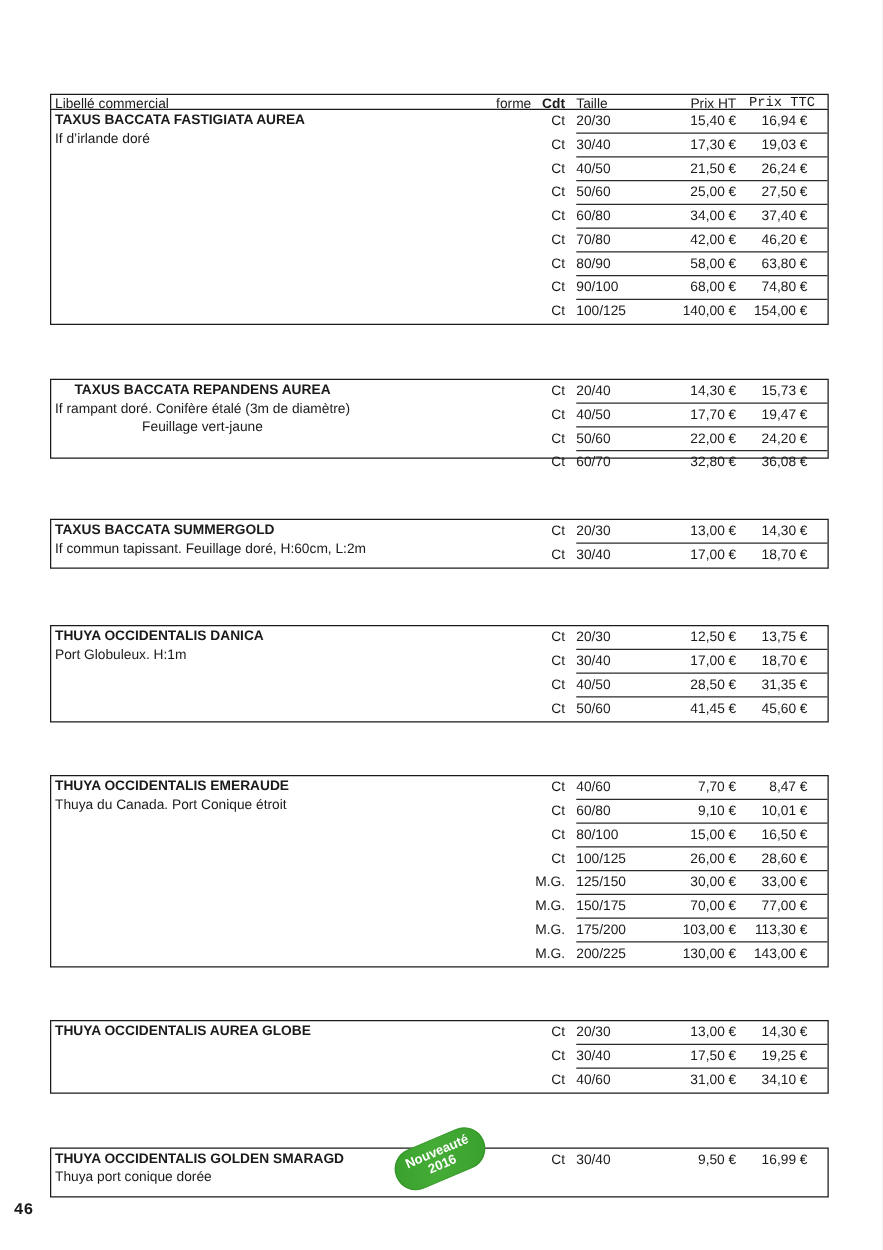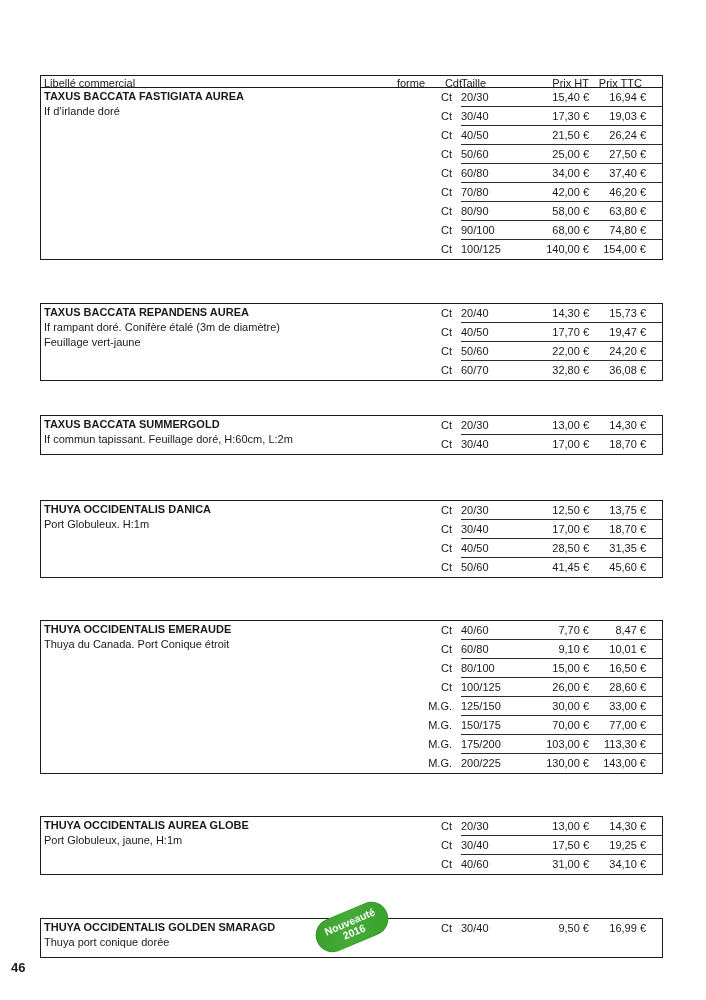--- a/index.html
+++ b/index.html
@@ -9,24 +9,24 @@
     margin:0 auto;
   }
   
   .header-row{
     position:absolute;left:40px;top:45px;width:623px;height:17px;
     border:1px solid #1b1b1b;box-sizing:border-box;font-size:11px;line-height:15px;margin-top:30px;
   }
   .header-row span{position:absolute;top:0;white-space:nowrap;}
   .h-lib{left:3px;}
   .h-forme{right:237px;}
-  .h-cdt{right:200px;}
+  .h-cdt{right:210px;font-weight:bold;}
   .h-taille{left:420px;}
   .h-ht{right:73px;}
-  .h-ttc{right:20px;}
+  .h-ttc{right:10px;font-family:Liberation Mono, monospace;}
   
   .block{
     position:absolute;left:40px;width:623px;
     border:1px solid #1b1b1b;box-sizing:border-box;background:#fff;
   }
   .info{position:absolute;left:3px;top:1px;font-size:11px;line-height:15px;max-width:370px;}
   .info .name{font-weight:bold;white-space:nowrap;}
   .info .desc{white-space:nowrap;}
   .rows{position:absolute;left:0;top:0;right:0;}
   .row{position:relative;height:19px;font-size:11px;line-height:19px;}
@@ -41,21 +41,21 @@
   .c-ttc{right:16px;}
   
   .badge{
     position:absolute;left:314px;top:910px;width:76px;height:34px;
     border-radius:17px;transform:rotate(-23deg);
     display:flex;flex-direction:column;align-items:center;justify-content:center;
     color:#ffffff;font-weight:bold;font-size:10.5px;line-height:11px;
     box-shadow:0 0 0 1px rgba(0,0,0,0.08) inset;
   }
   
-  .pagenum{position:absolute;left:11px;top:960px;font-size:13px;font-weight:bold;}
+  .pagenum{position:absolute;left:11px;top:960px;font-size:13px;font-weight:bold;font-family:Liberation Mono, monospace;}
 </style>
 </head>
 <body>
 
 <div class="page">
 
   <div class="header-row">
     <span class="h-lib">Libellé commercial</span>
     <span class="h-forme">forme</span>
     <span class="h-cdt">Cdt</span>
@@ -120,21 +120,21 @@
             <span class="c-ttc">74,80 €</span>
           </div>
           <div class="row last">
             <span class="c-cdt">Ct</span>
             <span class="c-taille">100/125</span>
             <span class="c-ht">140,00 €</span>
             <span class="c-ttc">154,00 €</span>
           </div>
         </div>
       </div>
-      <div class="block" style="top: 303px; height: 78px;">
+      <div class="block" style="top: 303px; height: 64px; text-align: center;">
         <div class="info">
           <div class="name">TAXUS BACCATA REPANDENS AUREA</div>
           <div class="desc">If rampant doré. Conifère étalé (3m de diamètre)</div>
           <div class="desc">Feuillage vert-jaune</div>
         </div>
         <div class="rows">
           <div class="row">
             <span class="c-cdt">Ct</span>
             <span class="c-taille">20/40</span>
             <span class="c-ht">14,30 €</span>
@@ -264,21 +264,20 @@
             <span class="c-cdt">M.G.</span>
             <span class="c-taille">200/225</span>
             <span class="c-ht">130,00 €</span>
             <span class="c-ttc">143,00 €</span>
           </div>
         </div>
       </div>
       <div class="block" style="top: 816px; height: 59px;">
         <div class="info">
           <div class="name">THUYA OCCIDENTALIS AUREA GLOBE</div>
-          <div class="desc">Port Globuleux, jaune, H:1m</div>
         </div>
         <div class="rows">
           <div class="row">
             <span class="c-cdt">Ct</span>
             <span class="c-taille">20/30</span>
             <span class="c-ht">13,00 €</span>
             <span class="c-ttc">14,30 €</span>
           </div>
           <div class="row">
             <span class="c-cdt">Ct</span>

